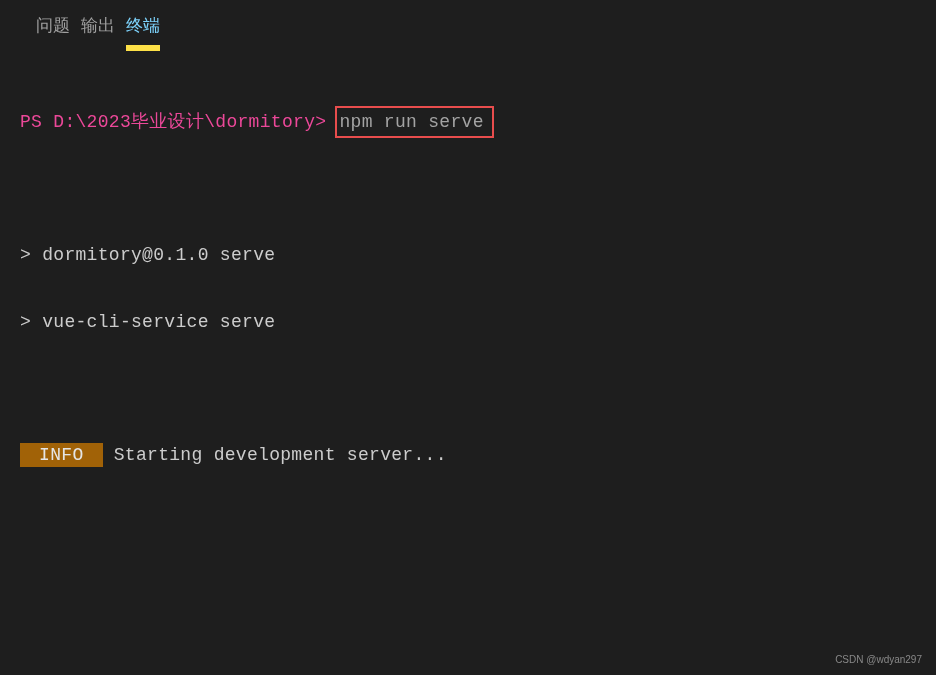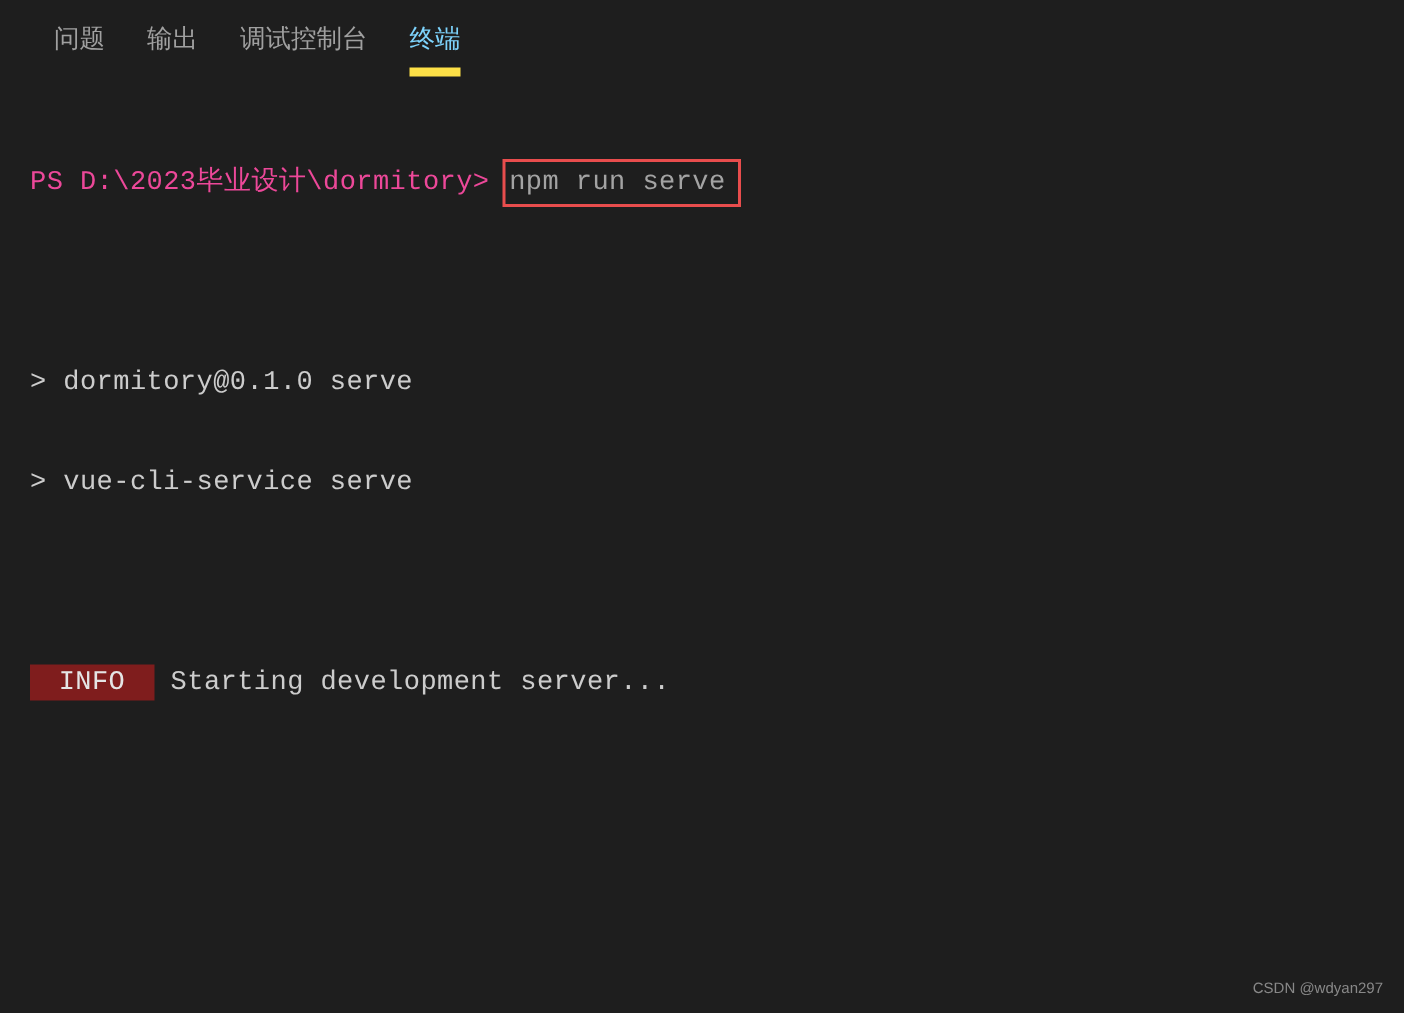--- a/index.html
+++ b/index.html
@@ -11,21 +11,21 @@
       background: #1e1e1e;
       font-family: "Consolas", "Courier New", monospace;
       color: #cccccc;
       width: 936px;
       height: 675px;
       overflow: hidden;
       position: relative;
     }
     .tabs {
       display: flex;
-      gap: 28px;
+      gap: 11px;
       padding: 14px 36px 0 36px;
       font-family: "Microsoft YaHei", sans-serif;
       font-size: 17px;
     }
     .tab {
       color: #a0a0a0;
       cursor: pointer;
       padding-bottom: 8px;
     }
     .tab.active {
@@ -51,21 +51,21 @@
       padding: 4px 8px 4px 2px;
       margin-left: -2px;
     }
     .yellow {
       color: #a3a3a3;
     }
     .gray-text {
       color: #cccccc;
     }
     .info-badge {
-      background: #7f1d1d;
+      background: #a16207;
       color: #e5e5e5;
       padding: 2px 8px;
       font-weight: normal;
     }
     .done-badge {
       background: #23d18b;
       color: #1e1e1e;
       padding: 2px 8px;
     }
     .green-text {
@@ -82,21 +82,20 @@
     .blank-line {
       height: 1.85em;
     }
   </style>
 </head>
 <body>
 
 <div class="tabs">
   <div class="tab">问题</div>
   <div class="tab">输出</div>
-  <div class="tab">调试控制台</div>
   <div class="tab active">终端</div>
 </div>
 
 <div class="terminal">
 <div class="prompt-line"><span class="prompt-path">PS D:\2023毕业设计\dormitory&gt;</span> <span class="highlight-box"><span class="yellow">npm run serve</span></span></div>
 <div class="blank-line"></div>
 <div class="gray-text">&gt; dormitory@0.1.0 serve</div>
 <div class="gray-text">&gt; vue-cli-service serve</div>
 <div class="blank-line"></div>
 <div><span class="info-badge"> INFO </span><span class="gray-text"> Starting development server...</span></div>

